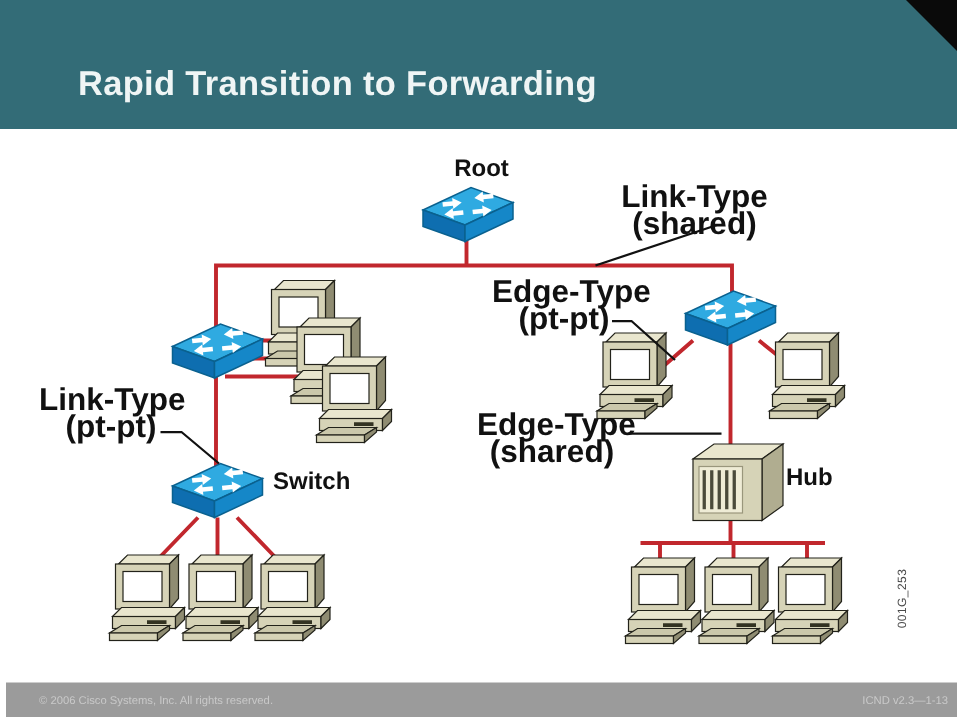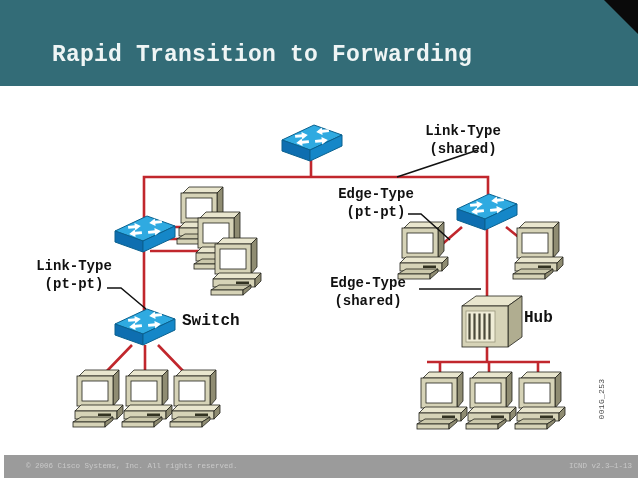--- a/index.html
+++ b/index.html
@@ -1,23 +1,23 @@
 <!DOCTYPE html>
 <html><head>
 <meta charset="utf-8">
 <style>
   html,body{margin:0;padding:0;background:#ffffff;}
   .slide{position:relative;width:638px;height:478px;overflow:hidden;background:#ffffff;
-         font-family:Liberation Mono, monospace;}
+         font-family:Liberation Sans, sans-serif;}
   .header{position:absolute;top:0;left:0;width:638px;height:86px;background:#336C77;}
   .title{position:absolute;left:52px;top:42px;font-size:23px;font-weight:bold;color:#EFF5F5;
          letter-spacing:0.2px;white-space:nowrap;}
   .corner-svg{position:absolute;top:0;right:0;display:block;}
   .diagram-svg{position:absolute;left:0;top:0;display:block;}
-  .lbl{position:absolute;font-weight:bold;color:#111111;font-size:14px;line-height:17.5px;
+  .lbl{position:absolute;font-weight:bold;color:#111111;font-size:21px;line-height:17.5px;
        text-align:center;white-space:nowrap;}
   .lbl.single{font-size:16px;}
   .watermark{position:absolute;left:568px;top:366px;width:66px;height:66px;display:flex;
              align-items:center;justify-content:center;transform:rotate(-90deg);
              font-size:8px;color:#4a4a4a;letter-spacing:0.3px;}
   .footer{position:absolute;left:4px;top:455px;width:638px;height:23px;background:#9B9B9B;}
   .footer-copy{position:absolute;left:22px;top:7px;font-size:7.5px;color:#C9C9C9;}
   .footer-code{position:absolute;right:10px;top:7px;font-size:7.5px;color:#C9C9C9;text-align:right;}
 </style>
 </head>
@@ -104,20 +104,21 @@
     <use href="#hubdef" x="458" y="295"></use>
 
     <g stroke="#111111" stroke-width="1.5" fill="none">
       <path d="M478,150 L397,177"></path>
       <path d="M408,214 H421 L450,240"></path>
       <path d="M107,288 H121 L146,309"></path>
       <path d="M419,289 H481"></path>
     </g>
   </svg>
 
+  <div class="lbl single" style="left:283px;top:104px;width:76px;">Root</div>
 
   <div class="lbl" style="left:408px;top:123px;width:110px;">
     <div>Link-Type</div>
     <div>(shared)</div>
   </div>
 
   <div class="lbl" style="left:328px;top:186px;width:96px;">
     <div>Edge-Type</div>
     <div>(pt-pt)</div>
   </div>

